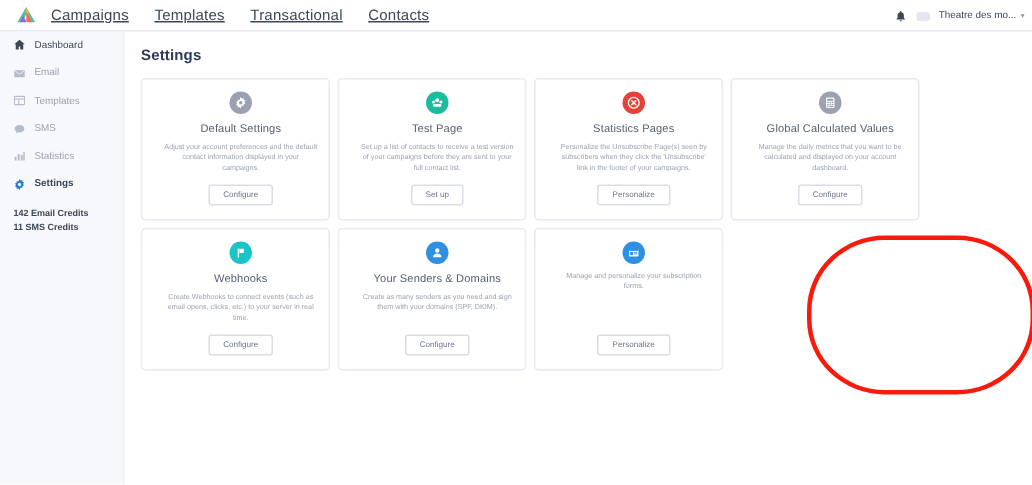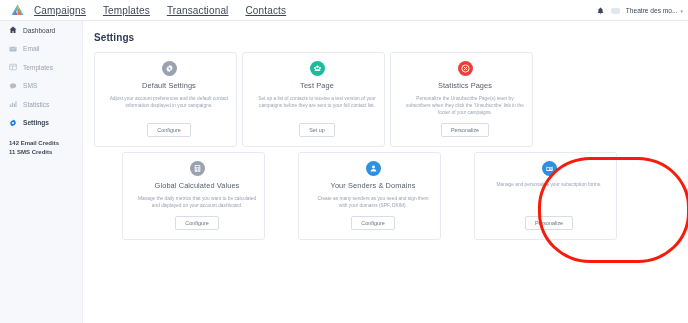--- a/index.html
+++ b/index.html
@@ -60,26 +60,26 @@
   }
   .page-title{
     margin:11px 0 0 11px; font-size:10px; font-weight:bold; color:#2d3b55;
     letter-spacing:.1px;
   }
   .grid{
     margin:9px 0 0 11px; display:flex; flex-wrap:wrap; gap:5px;
     width:586px;
   }
   .card{
-    width:143px; min-height:88px; background:#fff;
+    width:126px; min-height:88px; background:#fff;
     border:1px solid #e7eaf0; border-radius:3px;
     display:flex; flex-direction:column; align-items:center;
     padding:8px 7px 9px 14px;
   }
-  .card.row2{ min-height:79px;margin-left:28px; }
+  .card.row2{ min-height:79px; }
   .card-icon{
     width:15px;height:15px;border-radius:50%;
     display:flex;align-items:center;justify-content:center;
     margin-bottom:5px;
   }
   .card-title{
     font-size:7.4px; color:#55606e; text-align:center; margin-bottom:5px;
     letter-spacing:.1px; line-height:9px;
   }
   .card-desc{
@@ -260,20 +260,31 @@
             <rect x="9.8" y="9.3" width="1.8" height="1.6" fill="#9aa2b1"></rect>
             <rect x="4.4" y="11.8" width="1.8" height="1.4" fill="#9aa2b1"></rect>
             <rect x="7.1" y="11.8" width="4.5" height="1.4" fill="#9aa2b1"></rect>
           </svg>
         </div>
         <div class="card-title">Global Calculated Values</div>
         <div class="card-desc">Manage the daily metrics that you want to be calculated and displayed on your account dashboard.</div>
         <button class="card-btn">Configure</button>
       </div>
 
+      <div class="card row2">
+        <div class="card-icon" style="background:#1ac5c9;">
+          <svg width="9" height="9" viewBox="0 0 16 16">
+            <rect x="4.4" y="3" width="1.6" height="10.5" rx="0.6" fill="#ffffff"></rect>
+            <path d="M6.4 3.2h5.2v5.2H6.4z" fill="#ffffff"></path>
+          </svg>
+        </div>
+        <div class="card-title">Webhooks</div>
+        <div class="card-desc">Create Webhooks to connect events (such as email opens, clicks, etc.) to your server in real time.</div>
+        <button class="card-btn">Configure</button>
+      </div>
 
       <div class="card row2">
         <div class="card-icon" style="background:#2f8fe0;">
           <svg width="9" height="9" viewBox="0 0 16 16">
             <circle cx="8" cy="5.4" r="2.6" fill="#ffffff"></circle>
             <path d="M3 13.2c0-2.6 2.2-4.2 5-4.2s5 1.6 5 4.2z" fill="#ffffff"></path>
           </svg>
         </div>
         <div class="card-title">Your Senders &amp; Domains</div>
         <div class="card-desc">Create as many senders as you need and sign them with your domains (SPF, DKIM).</div>

